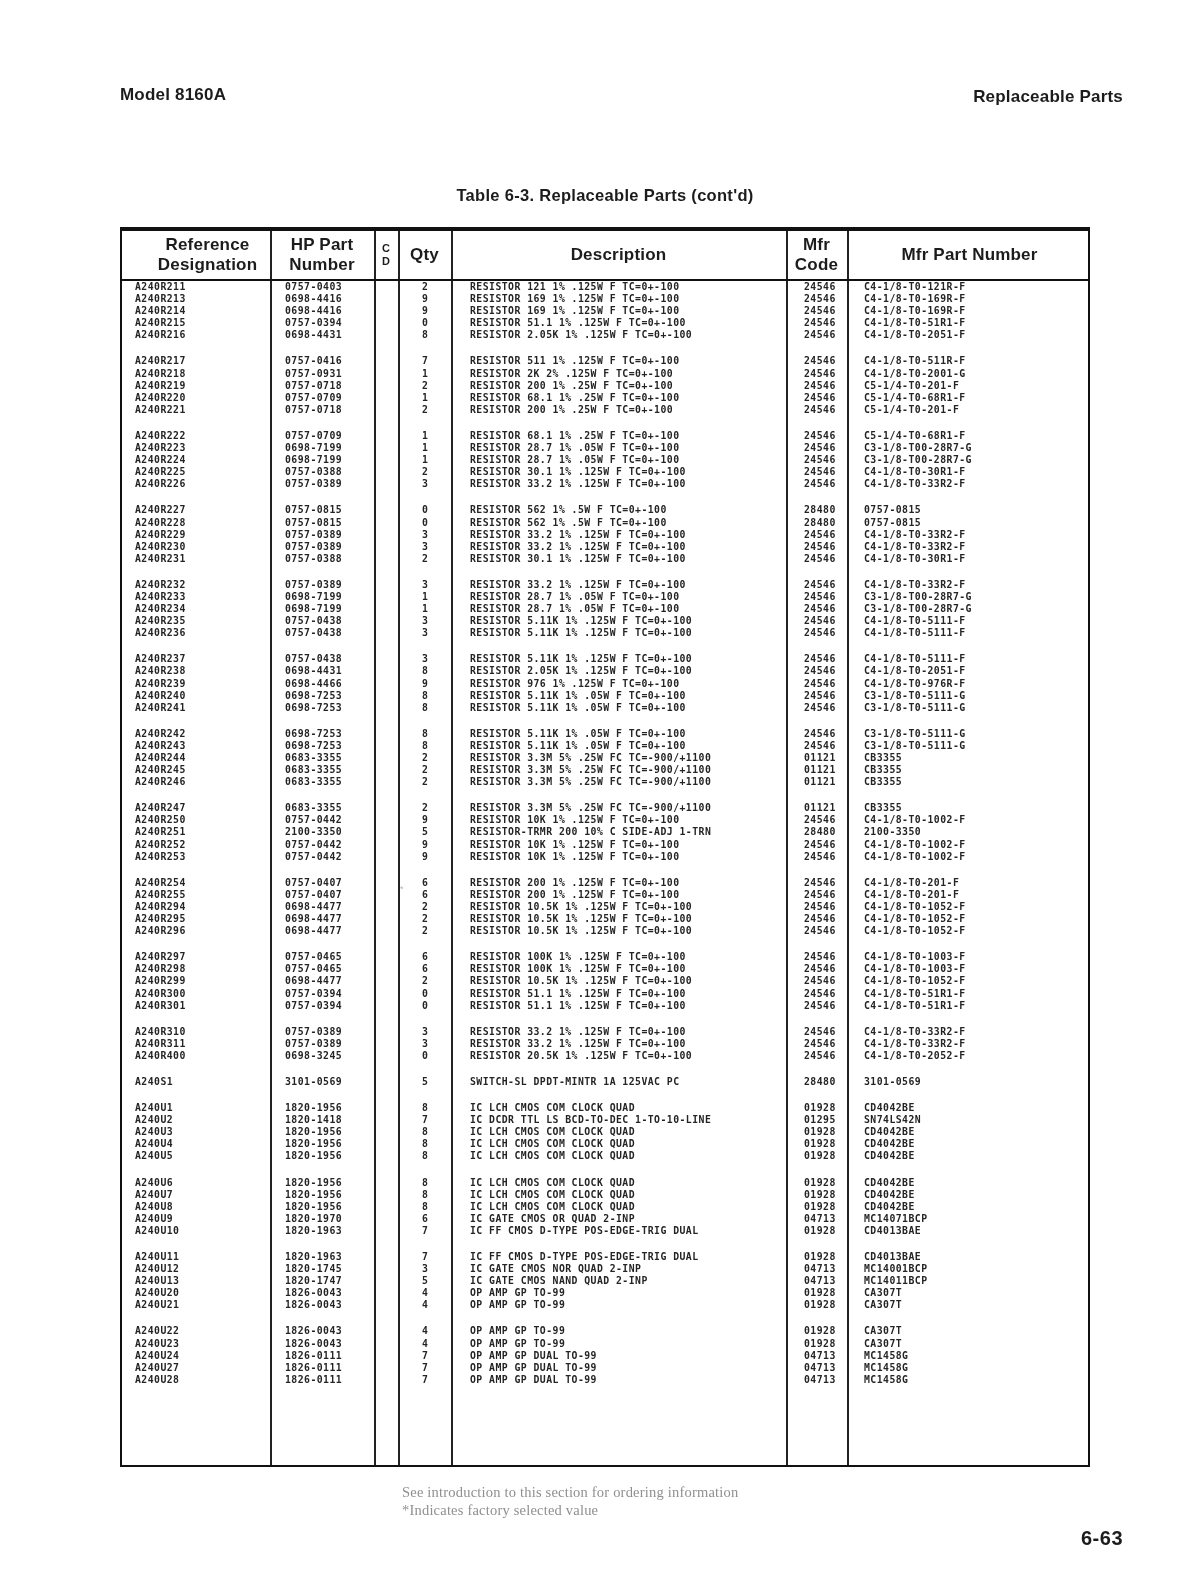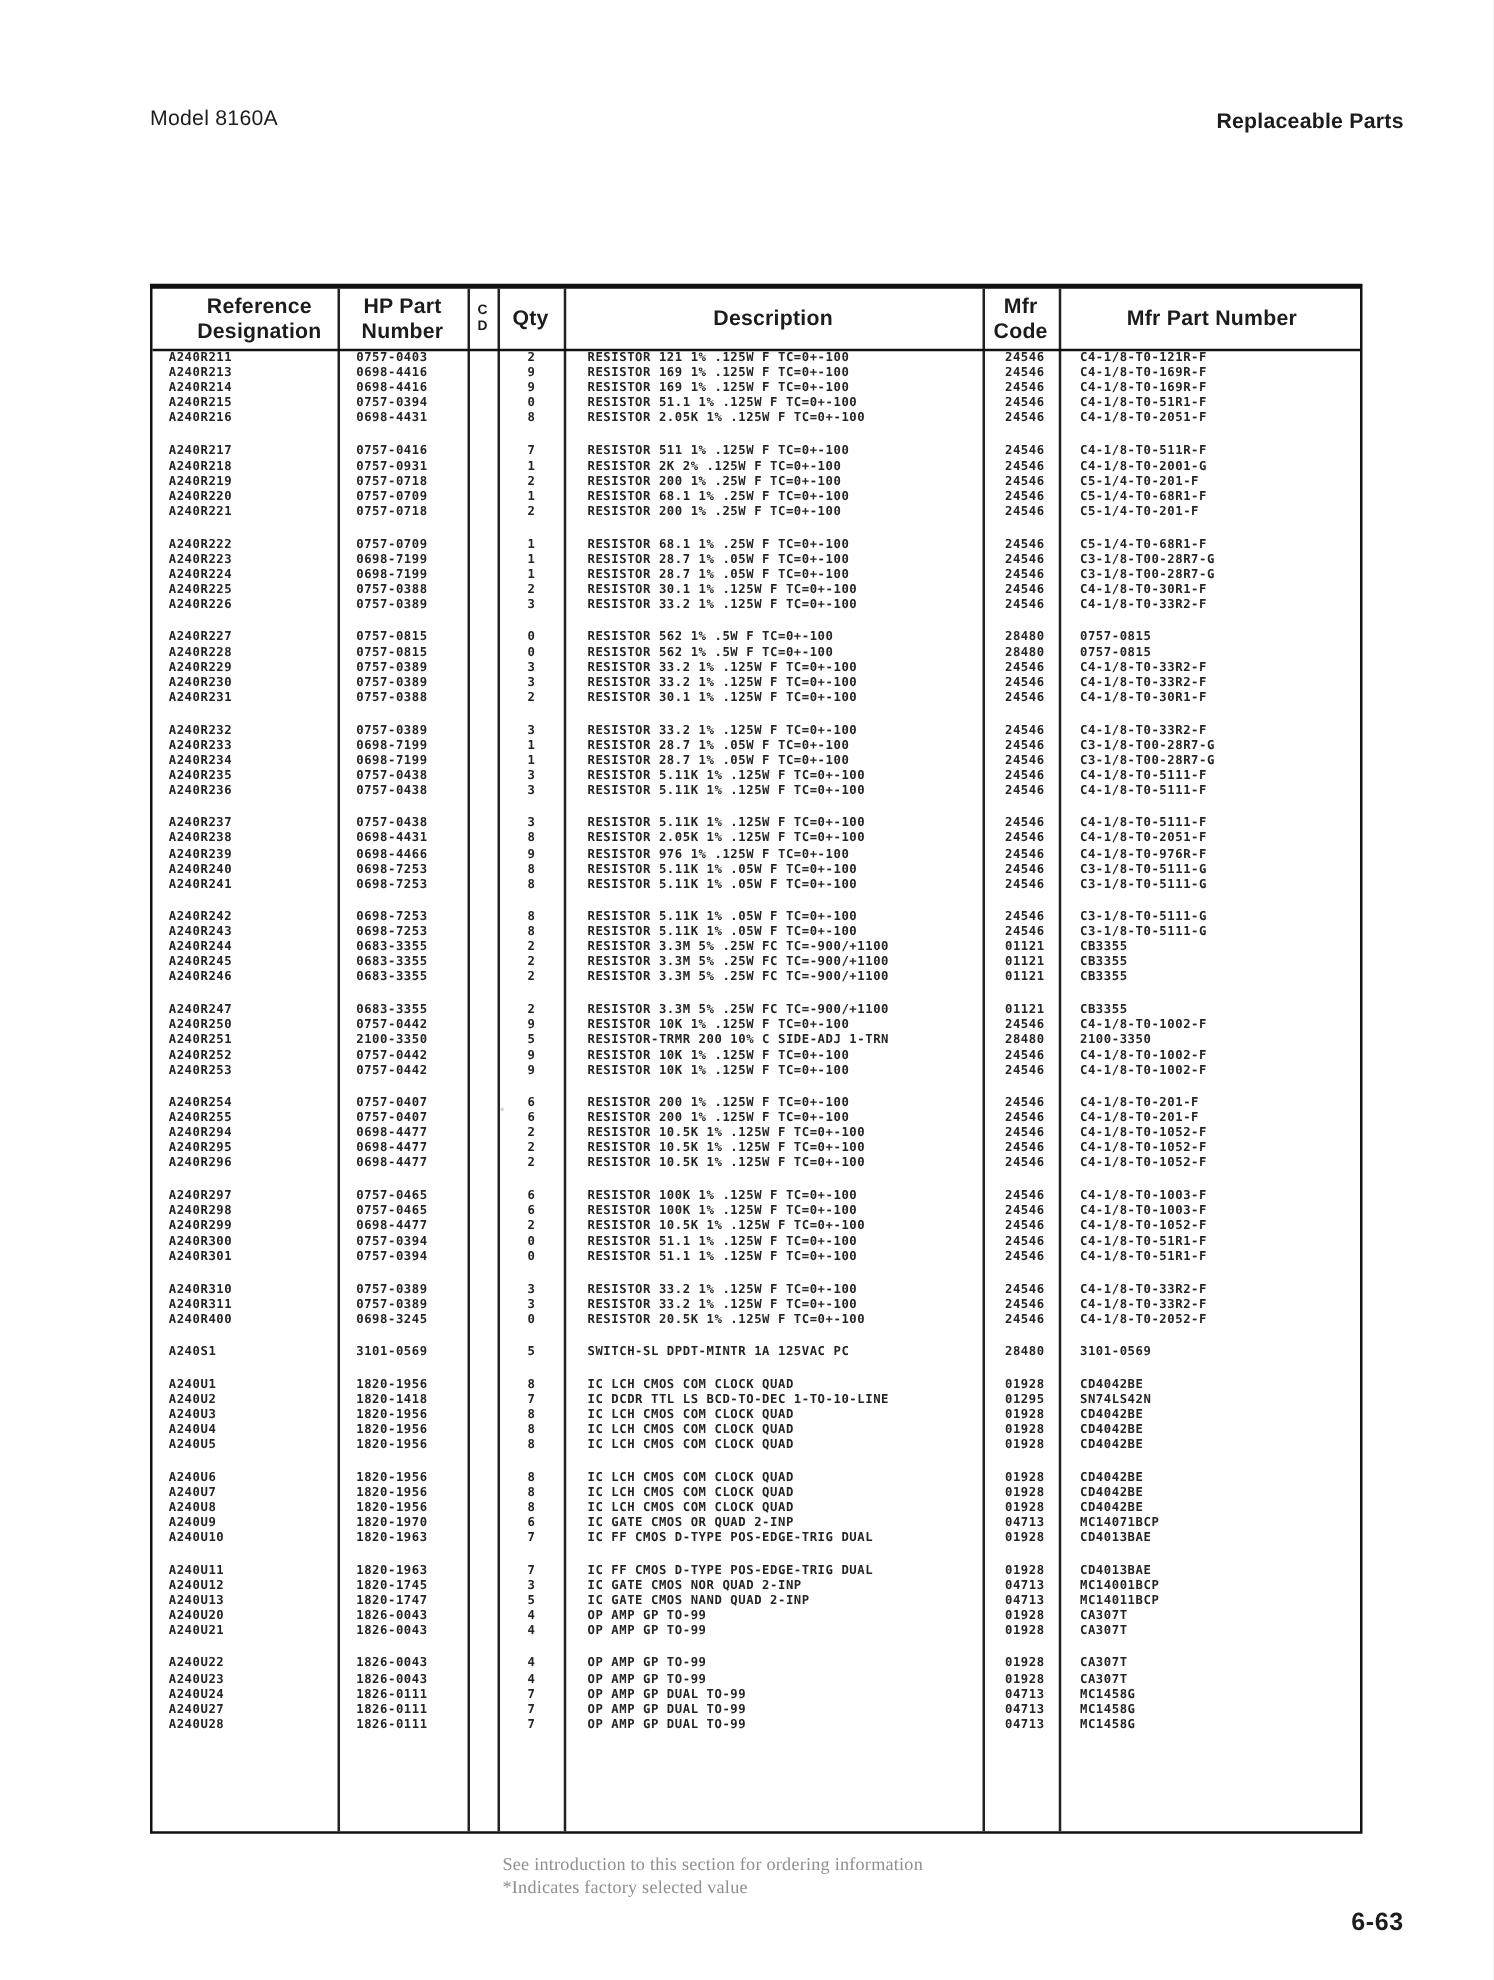--- a/index.html
+++ b/index.html
@@ -8,21 +8,21 @@
   .page {
     position: relative;
     width: 1195px;
     height: 1584px;
     background: #ffffff;
     color: #1c1c1c;
     overflow: hidden;
   }
   .hdr-left {
     position: absolute; left: 120px; top: 85px;
-    font-size: 17px; font-weight: 400; letter-spacing: 0.2px;
+    font-size: 17px; font-weight: 700; letter-spacing: 0.2px;
   }
   .hdr-right {
     position: absolute; right: 72px; top: 87px;
     font-size: 17px; font-weight: 600; letter-spacing: 0.2px;
   }
   .tbl-title {
     position: absolute; left: 120px; top: 186px; width: 970px;
     text-align: center; font-size: 16.5px; font-weight: 600; letter-spacing: 0.3px;
   }
   .tbl {
@@ -91,20 +91,21 @@
   }
 </style>
 </head>
 <body>
 
 <div class="page">
 
   <div class="hdr-left">Model 8160A</div>
   <div class="hdr-right">Replaceable Parts</div>
 
+  <div class="tbl-title">Table 6-3. Replaceable Parts (cont'd)</div>
 
   <div class="tbl">
     <div class="vline vl-1"></div>
     <div class="vline vl-2"></div>
     <div class="vline vl-3"></div>
     <div class="vline vl-4"></div>
     <div class="vline vl-5"></div>
     <div class="vline vl-6"></div>
 
     <div class="thead">

